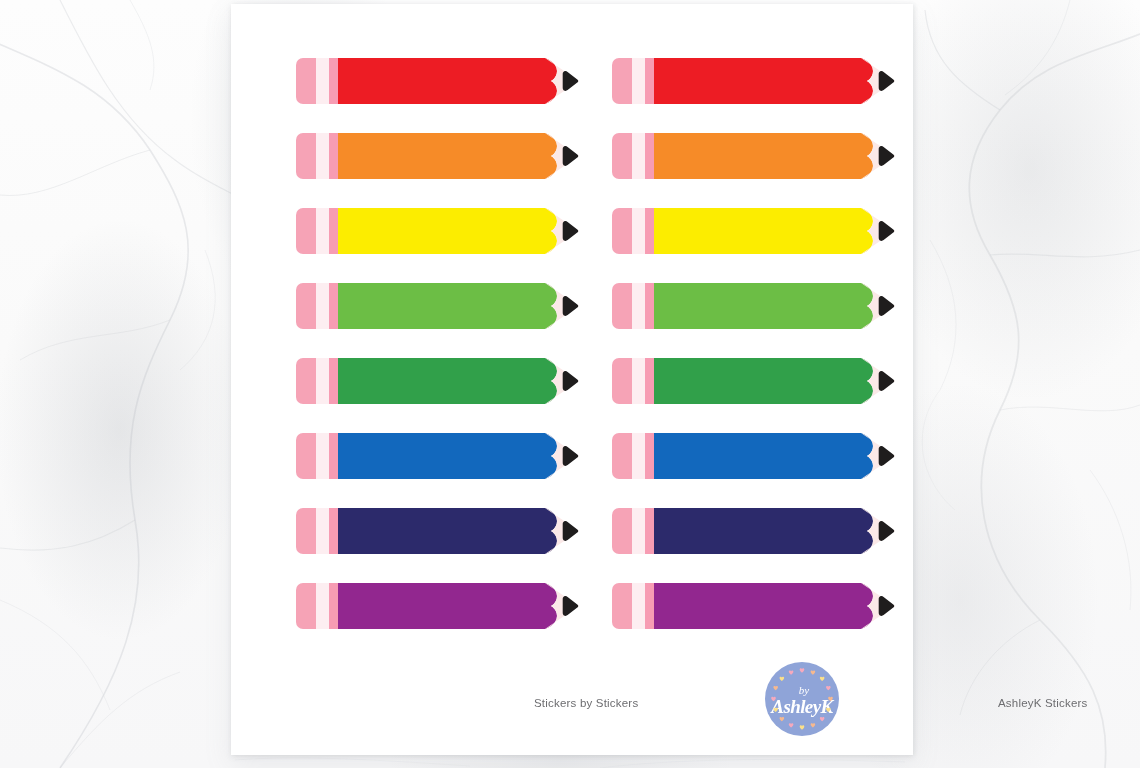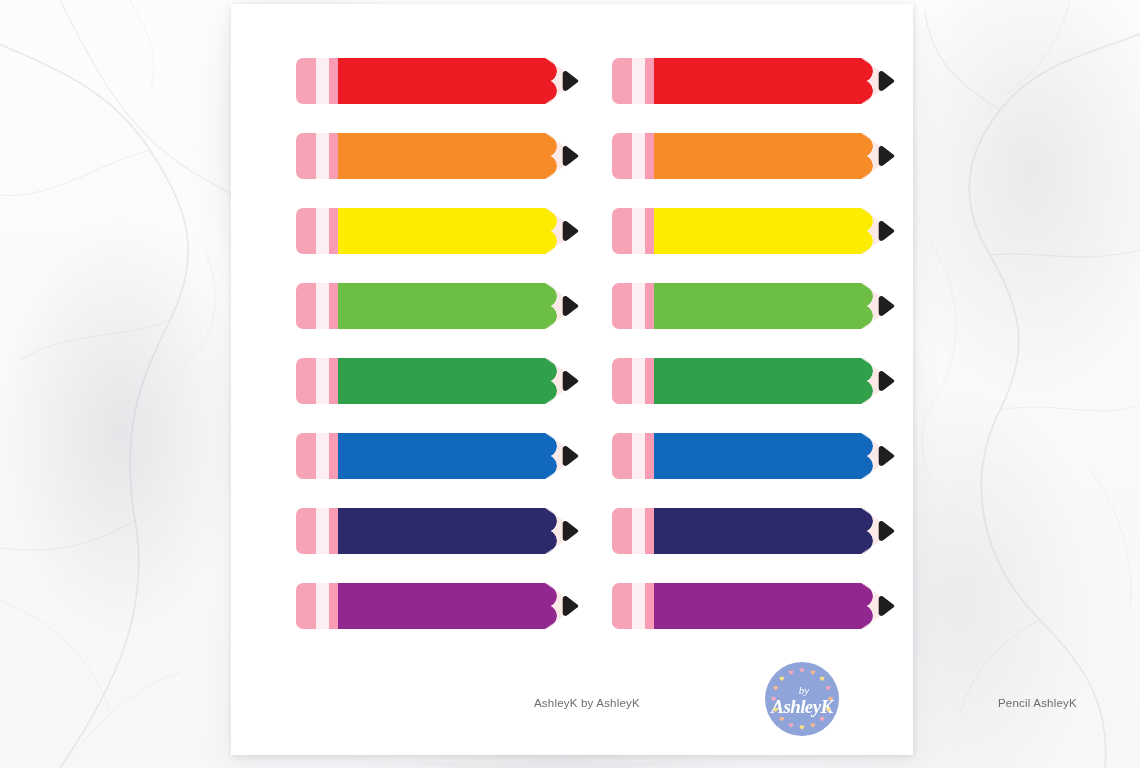--- a/index.html
+++ b/index.html
@@ -306,23 +306,23 @@
               <path d="M0,0 H18 C18,0 30,4 30,13 C30,20 24,23 24,23 C24,23 30,26 30,33 C30,42 18,46 18,46 H0 Z" fill="#92278f"></path>
               <path d="M18,0 C18,0 30,4 30,13 C30,20 24,23 24,23 C24,23 30,26 30,33 C30,42 18,46 18,46 L52,23 Z" fill="#fbe9e8"></path>
               <path d="M37,13.5 C38.2,12.8 39.6,13.1 40.6,13.9 L50.3,21.4 C51.6,22.4 51.6,23.6 50.3,24.6 L40.6,32.1 C39.6,32.9 38.2,33.2 37,32.5 C36.1,32 35.7,31 35.7,29.8 V16.2 C35.7,15 36.1,14 37,13.5 Z" fill="#1f1d1d"></path>
             </svg>
           </div>
           <div class="p-ferrule-light" style="background: rgb(253, 238, 241);"></div>
           <div class="p-ferrule-pink" style="background: rgb(247, 156, 179);"></div>
         </div>
       </div>
 
-    <div class="foot-label" id="label-left">AshleyK by AshleyK</div>
-
-    <div class="foot-label" id="label-right">Pencil AshleyK</div>
+    <div class="foot-label" id="label-left">Stickers by Stickers</div>
+
+    <div class="foot-label" id="label-right">AshleyK Stickers</div>
 
     <div id="logo">
       <svg width="80" height="80" viewBox="0 0 80 80">
         <circle cx="40" cy="40" r="37" fill="#8fa4d8"></circle>
         <g fill="#ffffff" font-family="'Liberation Serif', serif" font-style="italic">
           <text x="42" y="35" font-size="11" text-anchor="middle">by</text>
           <text x="40" y="54" font-size="19" text-anchor="middle" font-weight="bold" letter-spacing="-0.6">AshleyK</text>
         </g>
         <g id="logo-hearts">
             <path transform="translate(40.00,11.50) scale(0.105) translate(-24,-22)" fill="#f6a9bd" d="M24,42 C24,42 2,28 2,14 C2,6 8,1 14,1 C19,1 22,4 24,8 C26,4 29,1 34,1 C40,1 46,6 46,14 C46,28 24,42 24,42 Z"></path>

